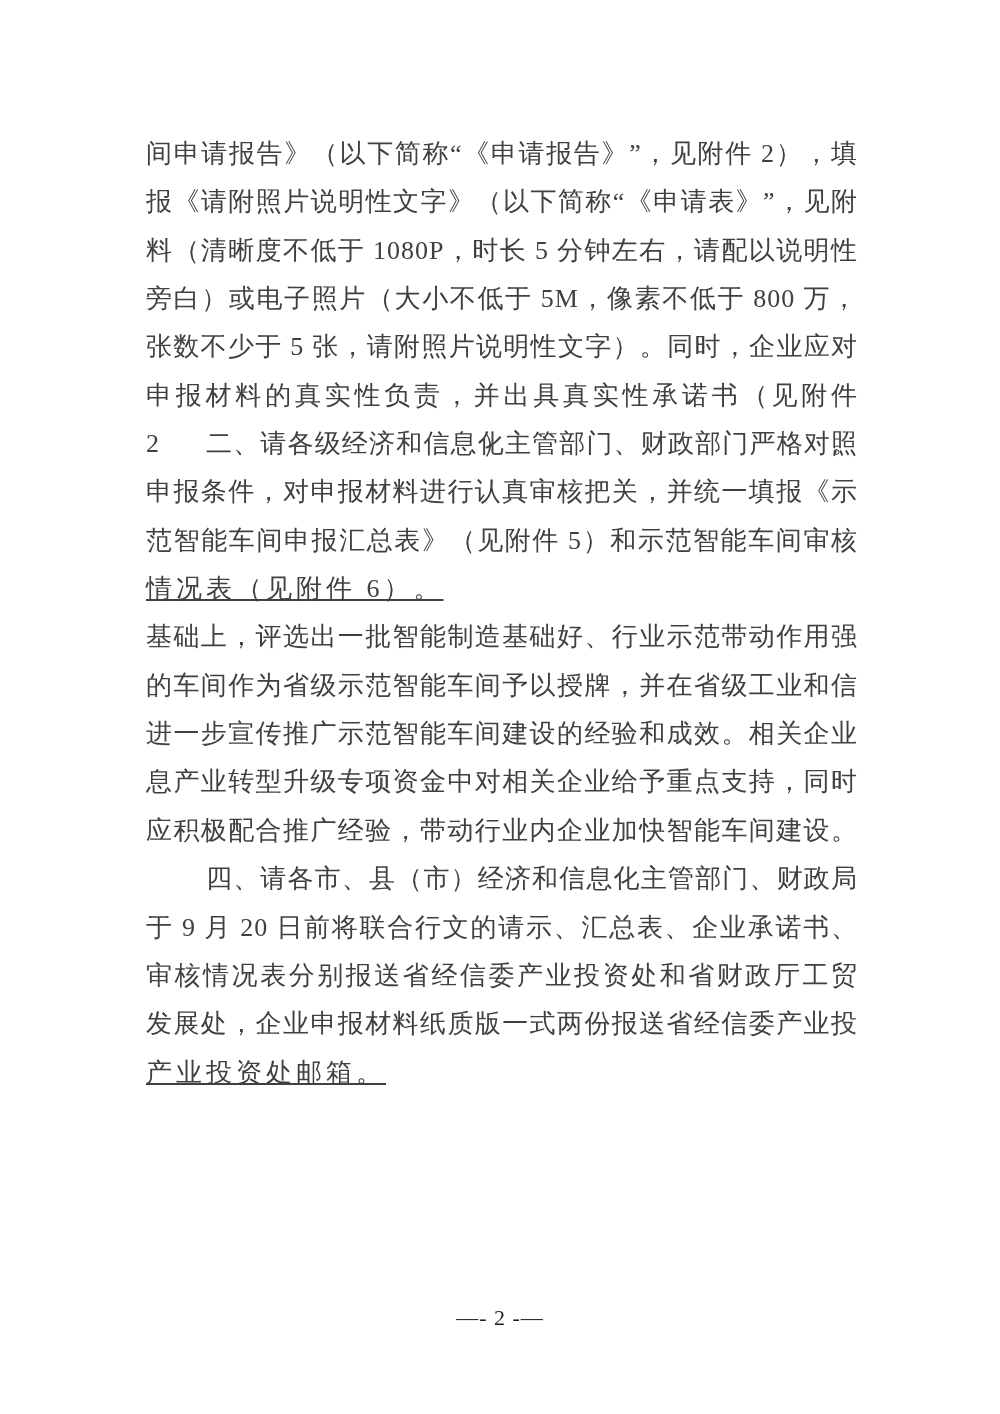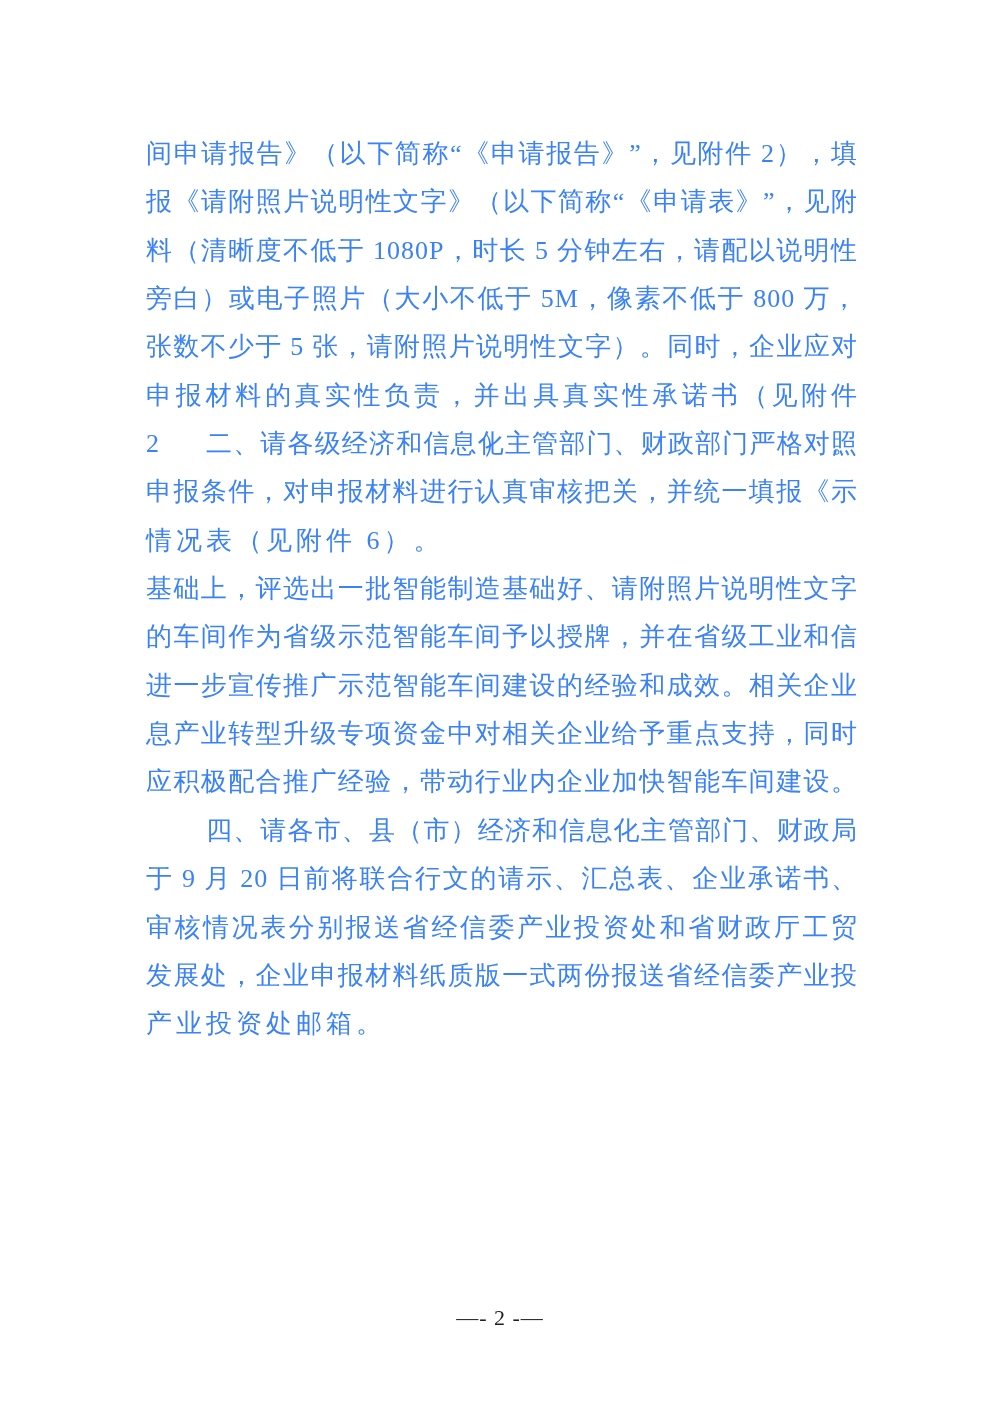--- a/index.html
+++ b/index.html
@@ -18,29 +18,30 @@
     top: 130px;
     width: 712px;
   }
   .line {
     font-size: 26px;
     line-height: 48.35px;
     height: 48.35px;
     text-align: justify;
     text-align-last: justify;
     letter-spacing: 1px;
-    color: #3b82f6;
+    color: #404040;
   }
   .line.indent {
     text-indent: 60px;
   }
   .line.para-end {
     text-align: center;
     text-align-last: left;
     letter-spacing: 4px;
+    text-decoration: underline;
   }
   .footer {
     position: absolute;
     top: 1305px;
     left: 0;
     width: 100%;
     text-align: center;
     font-size: 22px;
     letter-spacing: 1px;
     color: #1e1e1e;
@@ -52,22 +53,23 @@
 <div class="page">
   <div class="content">
     <div class="line">间申请报告》（以下简称“《申请报告》”，见附件 2），填</div>
     <div class="line">报《请附照片说明性文字》（以下简称“《申请表》”，见附</div>
     <div class="line">料（清晰度不低于 1080P，时长 5 分钟左右，请配以说明性</div>
     <div class="line">旁白）或电子照片（大小不低于 5M，像素不低于 800 万，</div>
     <div class="line">张数不少于 5 张，请附照片说明性文字）。同时，企业应对</div>
     <div class="line">申报材料的真实性负责，并出具真实性承诺书（见附件 2）。</div>
     <div class="line indent">二、请各级经济和信息化主管部门、财政部门严格对照</div>
     <div class="line">申报条件，对申报材料进行认真审核把关，并统一填报《示</div>
+    <div class="line">范智能车间申报汇总表》（见附件 5）和示范智能车间审核</div>
     <div class="line para-end">情况表（见附件 6）。</div>
-    <div class="line">基础上，评选出一批智能制造基础好、请附照片说明性文字</div>
+    <div class="line">基础上，评选出一批智能制造基础好、行业示范带动作用强</div>
     <div class="line">的车间作为省级示范智能车间予以授牌，并在省级工业和信</div>
     <div class="line">进一步宣传推广示范智能车间建设的经验和成效。相关企业</div>
     <div class="line">息产业转型升级专项资金中对相关企业给予重点支持，同时</div>
     <div class="line">应积极配合推广经验，带动行业内企业加快智能车间建设。</div>
     <div class="line indent">四、请各市、县（市）经济和信息化主管部门、财政局</div>
     <div class="line">于 9 月 20 日前将联合行文的请示、汇总表、企业承诺书、</div>
     <div class="line">审核情况表分别报送省经信委产业投资处和省财政厅工贸</div>
     <div class="line">发展处，企业申报材料纸质版一式两份报送省经信委产业投</div>
     <div class="line para-end">产业投资处邮箱。</div>
   </div>

